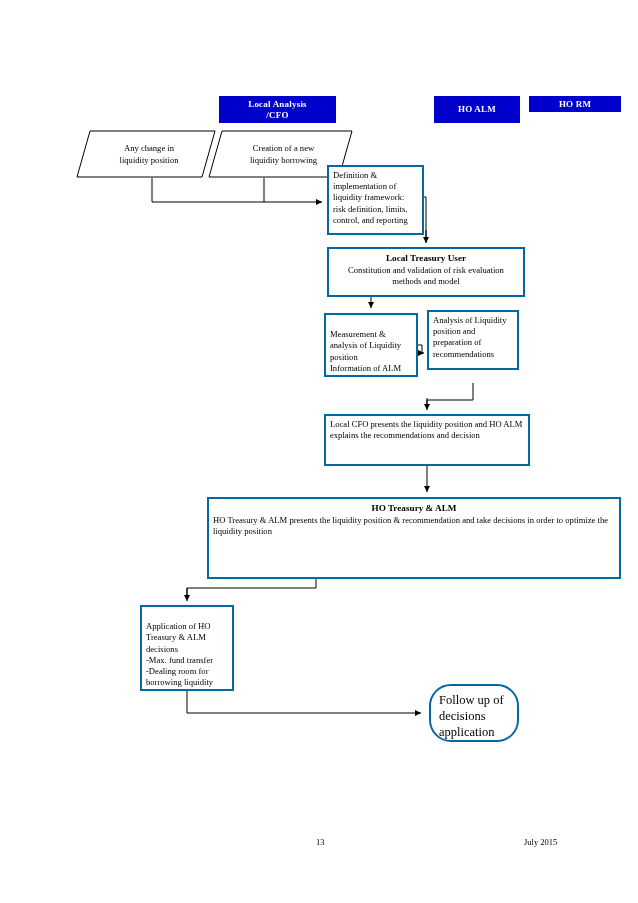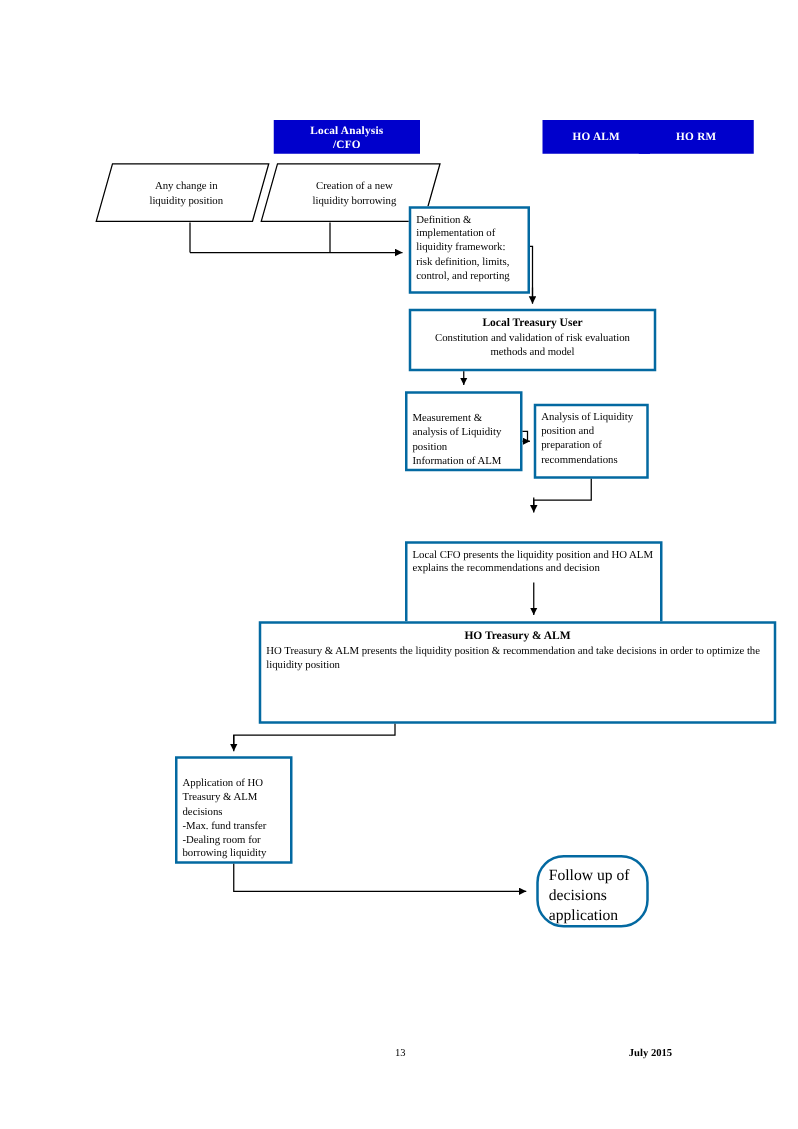--- a/index.html
+++ b/index.html
@@ -117,21 +117,21 @@
   <div class="lane-header" style="left:219px; top:96px; width:117px; height:27px;">
     <span>Local Analysis</span>
     <span>/CFO</span>
   </div>
 
 
   <div class="lane-header" style="left:434px; top:96px; width:86px; height:27px;">
     <span>HO ALM</span>
   </div>
 
-  <div class="lane-header" style="left:511px; top:96px; width:92px; height:27px;">
+  <div class="lane-header" style="left:529px; top:96px; width:92px; height:16px;">
     <span>HO RM</span>
   </div>
 
   <div class="parallelogram" style="left:76px; top:130px; width:140px; height:48px;">
     <svg width="140" height="48" viewBox="0 0 140 48">
       <polygon points="14,1 139,1 126,47 1,47" fill="#ffffff" stroke="#000000" stroke-width="1"></polygon>
     </svg>
     <div class="ptext">
       <span>Any change in</span>
       <span>liquidity position</span>
@@ -155,25 +155,25 @@
   <div class="node" style="left:324px; top:313px; width:94px; height:64px; white-space:pre-line;">
     <span class="body">Measurement &amp; analysis of Liquidity position
 Information of ALM</span>
   </div>
 
   <div class="node center" style="left:327px; top:247px; width:198px; height:50px;">
     <span class="title">Local Treasury User</span>
     <span class="body">Constitution and validation of risk evaluation methods and model</span>
   </div>
 
-  <div class="node" style="left:427px; top:323px; width:92px; height:60px;">
+  <div class="node" style="left:427px; top:310px; width:92px; height:60px;">
     <span class="body">Analysis of Liquidity position and preparation of recommendations</span>
   </div>
 
-  <div class="node" style="left:324px; top:433px; width:206px; height:68px;">
+  <div class="node" style="left:324px; top:414px; width:206px; height:52px;">
     <span class="body">Local CFO presents the liquidity position and HO ALM explains the recommendations and decision</span>
   </div>
 
   <div class="node" style="left:207px; top:497px; width:414px; height:82px;">
     <span class="title">HO Treasury &amp; ALM</span>
     <span class="body">HO Treasury &amp; ALM presents the liquidity position &amp; recommendation and take decisions in order to optimize the liquidity position</span>
   </div>
 
   <div class="node" style="left:140px; top:605px; width:94px; height:86px; white-space:pre-line;">
     <span class="body">Application of HO Treasury &amp; ALM decisions
@@ -211,15 +211,15 @@
 
     <path d="M427,466 L427,492" stroke="#000000" stroke-width="1" fill="none" marker-end="url(#arrow)"></path>
 
     <path d="M316,579 L316,588 L187,588 L187,598" stroke="#000000" stroke-width="1" fill="none"></path>
     <path d="M187,588 L187,601" stroke="#000000" stroke-width="1" fill="none" marker-end="url(#arrow)"></path>
 
     <path d="M187,691 L187,713 L421,713" stroke="#000000" stroke-width="1" fill="none" marker-end="url(#arrow)"></path>
   </svg>
 
   <div class="footer-item" style="left:316px; top:837px;">13</div>
-  <div class="footer-item" style="left:503px; top:837px;font-weight:bold;">July 2015</div>
+  <div class="footer-item" style="left:524px; top:837px;">July 2015</div>
 
 </div>
 
 </body></html>

